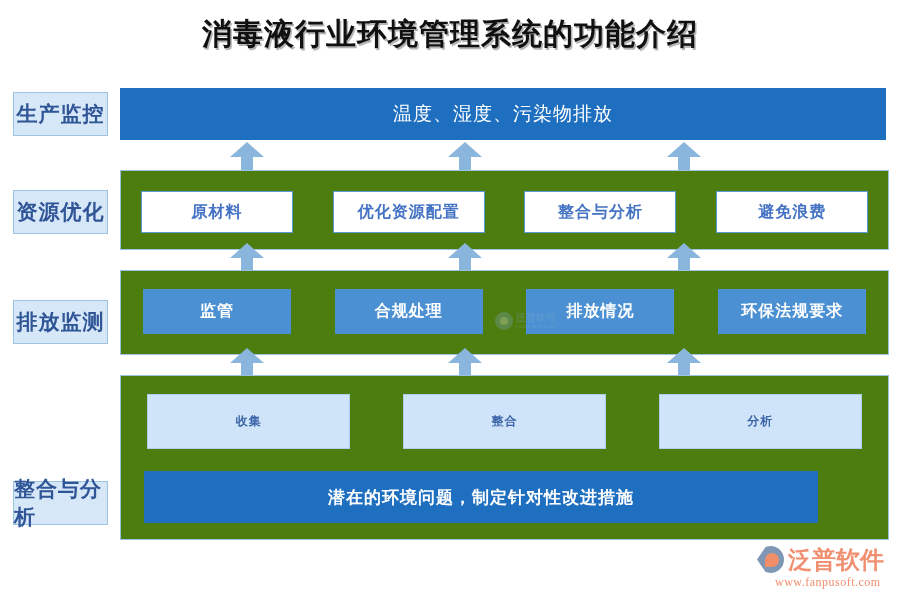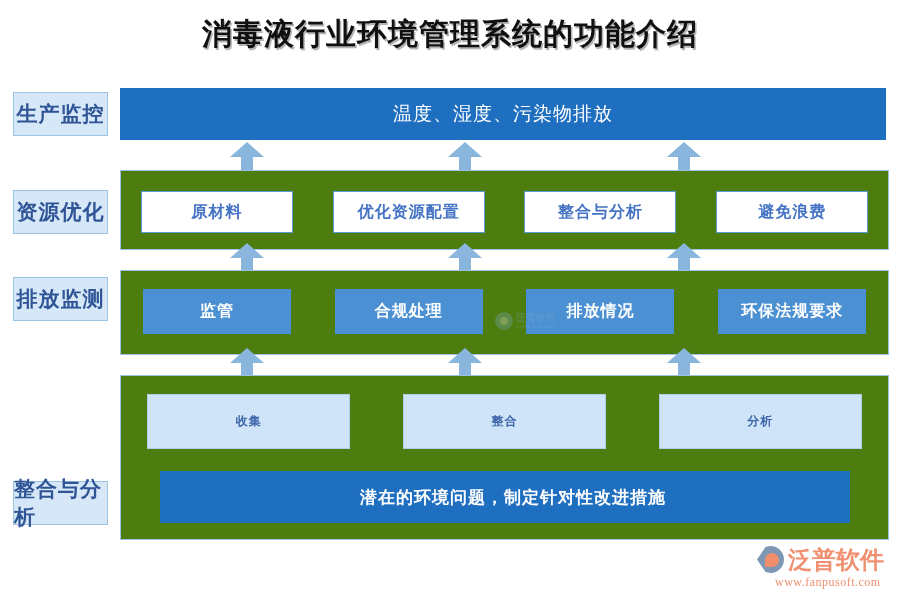--- a/index.html
+++ b/index.html
@@ -49,21 +49,21 @@
     font-size: 21px;
     font-weight: bold;
     display: flex;
     align-items: center;
     justify-content: center;
     letter-spacing: 1px;
     box-sizing: border-box;
   }
   .side-label.l1 { top: 92px; }
   .side-label.l2 { top: 190px; }
-  .side-label.l3 { top: 277px; text-align: right; }
+  .side-label.l3 { top: 300px; text-align: right; }
   .side-label.l4 { top: 438px; margin-top: 43px; }
 
   
   .banner {
     position: absolute;
     left: 120px;
     top: 88px;
     width: 766px;
     height: 52px;
     background: #1F6FC0;
@@ -137,33 +137,32 @@
     height: 55px;
     background: #CFE4F8;
     border: 1px solid #AFD0EC;
     color: #3C64A8;
     font-size: 12px;
   }
 
   
   .wide-bar {
     position: absolute;
-    left: 39px;
+    left: 23px;
     top: 95px;
     width: 674px;
     height: 52px;
     background: #1F6FC0;
     color: #ffffff;
     font-size: 17px;
     font-weight: bold;
     display: flex;
     align-items: center;
     justify-content: center;
     letter-spacing: 1px;
-    padding-left: 16px;
   }
 
   
   .arrow {
     position: absolute;
     width: 34px;
     height: 28px;
   }
   .arrow .head {
     position: absolute;

